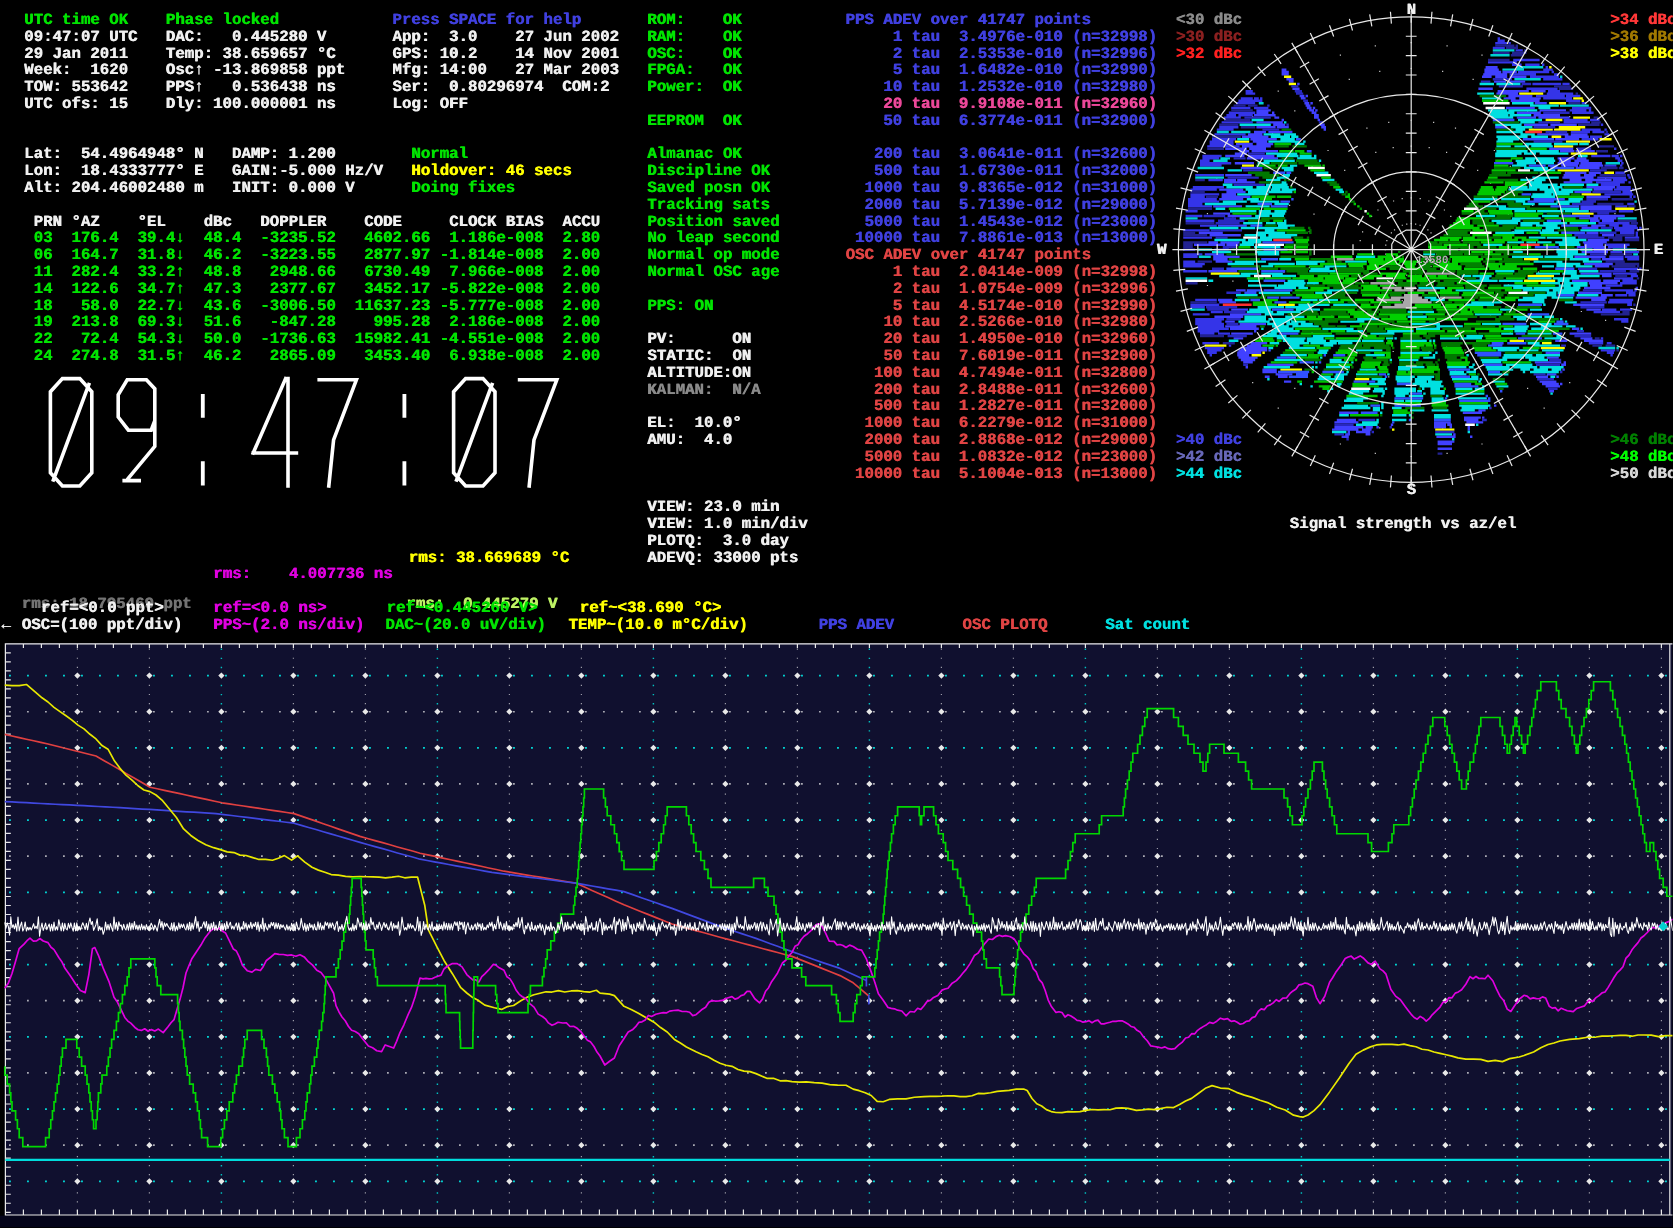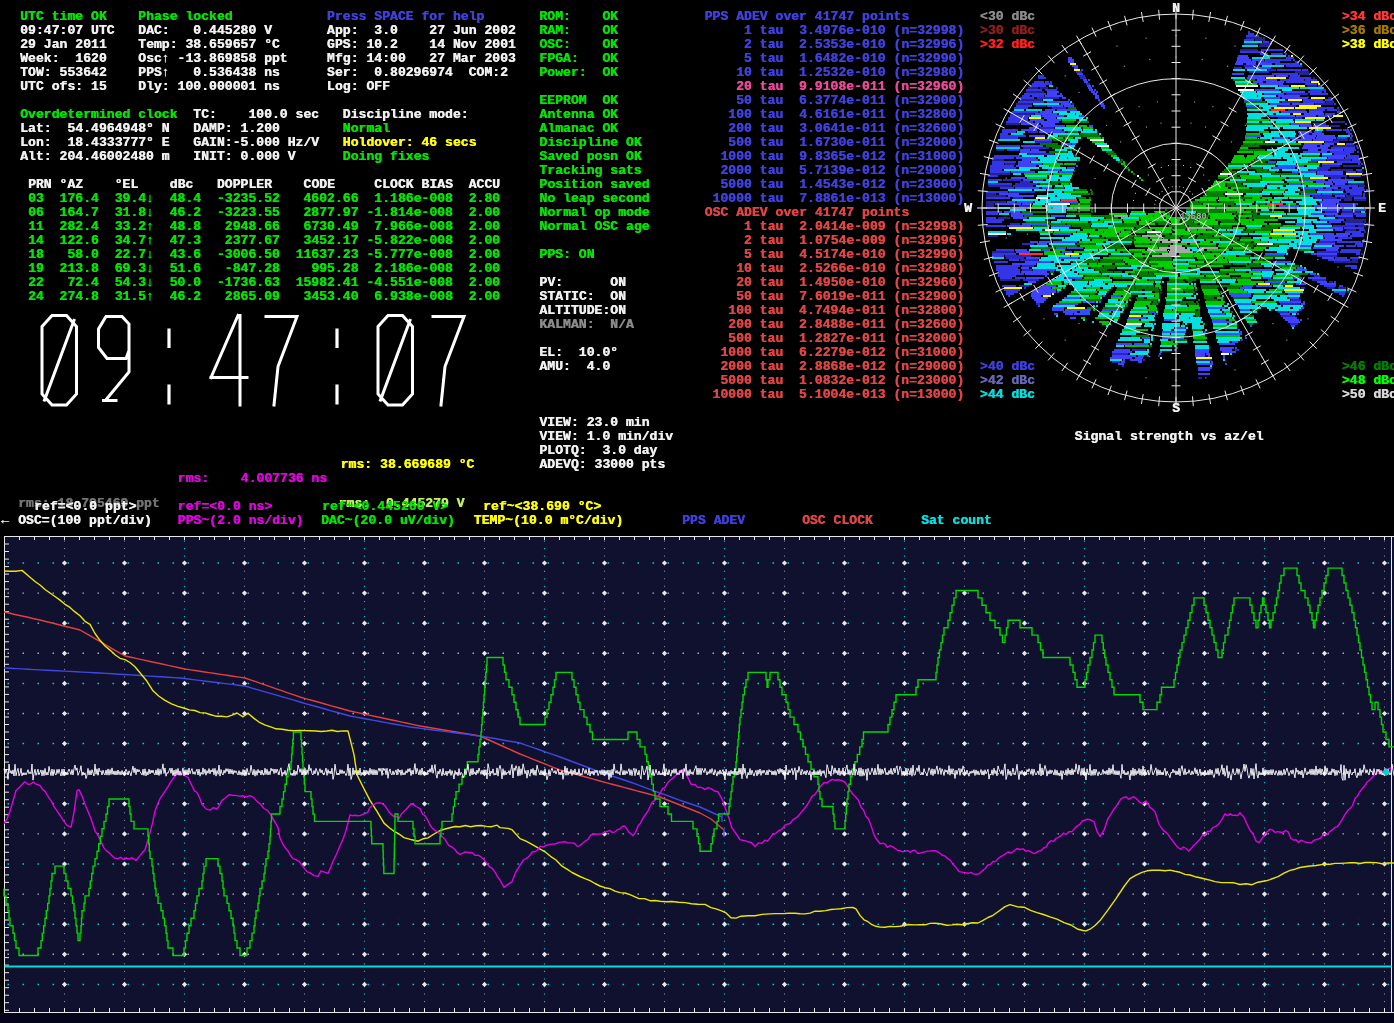--- a/index.html
+++ b/index.html
@@ -58,21 +58,20 @@
       <path d="M1171.5 191.8 L1180.5 191.8M1171.5 175.7 L1180.5 175.7M1171.5 159.5 L1180.5 159.5M1171.5 143.3 L1180.5 143.3M1171.5 127.2 L1180.5 127.2M1171.5 111.0 L1180.5 111.0M1171.5 94.8 L1180.5 94.8M1171.5 78.7 L1180.5 78.7M1171.5 62.5 L1180.5 62.5M1171.5 46.3 L1180.5 46.3M1171.5 30.2 L1180.5 30.2M1180.2 191.7 L1188.0 196.2M1188.3 177.7 L1196.1 182.2M1196.4 163.7 L1204.1 168.2M1204.4 149.7 L1212.2 154.2M1212.5 135.7 L1220.3 140.2M1220.6 121.7 L1228.4 126.2M1228.7 107.7 L1236.5 112.2M1236.8 93.7 L1244.6 98.2M1244.9 79.7 L1252.6 84.2M1252.9 65.7 L1260.7 70.2M1261.0 51.7 L1268.8 56.2M1187.8 196.0 L1192.3 203.8M1201.8 187.9 L1206.3 195.7M1215.8 179.9 L1220.3 187.6M1229.8 171.8 L1234.3 179.6M1243.8 163.7 L1248.3 171.5M1257.8 155.6 L1262.3 163.4M1271.8 147.5 L1276.3 155.3M1285.8 139.4 L1290.3 147.2M1299.8 131.4 L1304.3 139.1M1313.8 123.3 L1318.3 131.1M1327.8 115.2 L1332.3 123.0M1192.2 203.5 L1192.2 212.5M1208.3 203.5 L1208.3 212.5M1224.5 203.5 L1224.5 212.5M1240.7 203.5 L1240.7 212.5M1256.8 203.5 L1256.8 212.5M1273.0 203.5 L1273.0 212.5M1289.2 203.5 L1289.2 212.5M1305.3 203.5 L1305.3 212.5M1321.5 203.5 L1321.5 212.5M1337.7 203.5 L1337.7 212.5M1353.8 203.5 L1353.8 212.5M1192.3 212.2 L1187.8 220.0M1206.3 220.3 L1201.8 228.1M1220.3 228.4 L1215.8 236.1M1234.3 236.4 L1229.8 244.2M1248.3 244.5 L1243.8 252.3M1262.3 252.6 L1257.8 260.4M1276.3 260.7 L1271.8 268.5M1290.3 268.8 L1285.8 276.6M1304.3 276.9 L1299.8 284.6M1318.3 284.9 L1313.8 292.7M1332.3 293.0 L1327.8 300.8M1188.0 219.8 L1180.2 224.3M1196.1 233.8 L1188.3 238.3M1204.1 247.8 L1196.4 252.3M1212.2 261.8 L1204.4 266.3M1220.3 275.8 L1212.5 280.3M1228.4 289.8 L1220.6 294.3M1236.5 303.8 L1228.7 308.3M1244.6 317.8 L1236.8 322.3M1252.6 331.8 L1244.9 336.3M1260.7 345.8 L1252.9 350.3M1268.8 359.8 L1261.0 364.3M1180.5 224.2 L1171.5 224.2M1180.5 240.3 L1171.5 240.3M1180.5 256.5 L1171.5 256.5M1180.5 272.7 L1171.5 272.7M1180.5 288.8 L1171.5 288.8M1180.5 305.0 L1171.5 305.0M1180.5 321.2 L1171.5 321.2M1180.5 337.3 L1171.5 337.3M1180.5 353.5 L1171.5 353.5M1180.5 369.7 L1171.5 369.7M1180.5 385.8 L1171.5 385.8M1171.8 224.3 L1164.0 219.8M1163.7 238.3 L1155.9 233.8M1155.6 252.3 L1147.9 247.8M1147.6 266.3 L1139.8 261.8M1139.5 280.3 L1131.7 275.8M1131.4 294.3 L1123.6 289.8M1123.3 308.3 L1115.5 303.8M1115.2 322.3 L1107.4 317.8M1107.1 336.3 L1099.4 331.8M1099.1 350.3 L1091.3 345.8M1091.0 364.3 L1083.2 359.8M1164.2 220.0 L1159.7 212.2M1150.2 228.1 L1145.7 220.3M1136.2 236.1 L1131.7 228.4M1122.2 244.2 L1117.7 236.4M1108.2 252.3 L1103.7 244.5M1094.2 260.4 L1089.7 252.6M1080.2 268.5 L1075.7 260.7M1066.2 276.6 L1061.7 268.8M1052.2 284.6 L1047.7 276.9M1038.2 292.7 L1033.7 284.9M1024.2 300.8 L1019.7 293.0M1159.8 212.5 L1159.8 203.5M1143.7 212.5 L1143.7 203.5M1127.5 212.5 L1127.5 203.5M1111.3 212.5 L1111.3 203.5M1095.2 212.5 L1095.2 203.5M1079.0 212.5 L1079.0 203.5M1062.8 212.5 L1062.8 203.5M1046.7 212.5 L1046.7 203.5M1030.5 212.5 L1030.5 203.5M1014.3 212.5 L1014.3 203.5M998.2 212.5 L998.2 203.5M1159.7 203.8 L1164.2 196.0M1145.7 195.7 L1150.2 187.9M1131.7 187.6 L1136.2 179.9M1117.7 179.6 L1122.2 171.8M1103.7 171.5 L1108.2 163.7M1089.7 163.4 L1094.2 155.6M1075.7 155.3 L1080.2 147.5M1061.7 147.2 L1066.2 139.4M1047.7 139.1 L1052.2 131.4M1033.7 131.1 L1038.2 123.3M1019.7 123.0 L1024.2 115.2M1164.0 196.2 L1171.8 191.7M1155.9 182.2 L1163.7 177.7M1147.9 168.2 L1155.6 163.7M1139.8 154.2 L1147.6 149.7M1131.7 140.2 L1139.5 135.7M1123.6 126.2 L1131.4 121.7M1115.5 112.2 L1123.3 107.7M1107.4 98.2 L1115.2 93.7M1099.4 84.2 L1107.1 79.7M1091.3 70.2 L1099.1 65.7M1083.2 56.2 L1091.0 51.7M1176.0 19.0 L1176.0 9.0M1192.5 19.7 L1193.3 9.8M1208.8 21.9 L1210.6 12.0M1224.9 25.4 L1227.5 15.8M1240.6 30.4 L1244.1 21.0M1255.9 36.7 L1260.1 27.6M1270.5 44.3 L1275.5 35.7M1284.4 53.2 L1290.1 45.0M1297.5 63.2 L1303.9 55.6M1309.6 74.4 L1316.7 67.3M1320.8 86.5 L1328.4 80.1M1330.8 99.6 L1339.0 93.9M1339.7 113.5 L1348.3 108.5M1347.3 128.1 L1356.4 123.9M1353.6 143.4 L1363.0 139.9M1358.6 159.1 L1368.2 156.5M1362.1 175.2 L1372.0 173.4M1364.3 191.5 L1374.2 190.7M1365.0 208.0 L1375.0 208.0M1364.3 224.5 L1374.2 225.3M1362.1 240.8 L1372.0 242.6M1358.6 256.9 L1368.2 259.5M1353.6 272.6 L1363.0 276.1M1347.3 287.9 L1356.4 292.1M1339.7 302.5 L1348.3 307.5M1330.8 316.4 L1339.0 322.1M1320.8 329.5 L1328.4 335.9M1309.6 341.6 L1316.7 348.7M1297.5 352.8 L1303.9 360.4M1284.4 362.8 L1290.1 371.0M1270.5 371.7 L1275.5 380.3M1255.9 379.3 L1260.1 388.4M1240.6 385.6 L1244.1 395.0M1224.9 390.6 L1227.5 400.2M1208.8 394.1 L1210.6 404.0M1192.5 396.3 L1193.3 406.2M1176.0 397.0 L1176.0 407.0M1159.5 396.3 L1158.7 406.2M1143.2 394.1 L1141.4 404.0M1127.1 390.6 L1124.5 400.2M1111.4 385.6 L1107.9 395.0M1096.1 379.3 L1091.9 388.4M1081.5 371.7 L1076.5 380.3M1067.6 362.8 L1061.9 371.0M1054.5 352.8 L1048.1 360.4M1042.4 341.6 L1035.3 348.7M1031.2 329.5 L1023.6 335.9M1021.2 316.4 L1013.0 322.1M1012.3 302.5 L1003.7 307.5M1004.7 287.9 L995.6 292.1M998.4 272.6 L989.0 276.1M993.4 256.9 L983.8 259.5M989.9 240.8 L980.0 242.6M987.7 224.5 L977.8 225.3M987.0 208.0 L977.0 208.0M987.7 191.5 L977.8 190.7M989.9 175.2 L980.0 173.4M993.4 159.1 L983.8 156.5M998.4 143.4 L989.0 139.9M1004.7 128.1 L995.6 123.9M1012.3 113.5 L1003.7 108.5M1021.2 99.6 L1013.0 93.9M1031.2 86.5 L1023.6 80.1M1042.4 74.4 L1035.3 67.3M1054.5 63.2 L1048.1 55.6M1067.6 53.2 L1061.9 45.0M1081.5 44.3 L1076.5 35.7M1096.1 36.7 L1091.9 27.6M1111.4 30.4 L1107.9 21.0M1127.1 25.4 L1124.5 15.8M1143.2 21.9 L1141.4 12.0M1159.5 19.7 L1158.7 9.8" stroke="#e8e8e8" stroke-width="1" fill="none"></path>
       <text x="1180" y="219" font-family="Liberation Mono,monospace" font-size="9" fill="#b0b0b0">13580</text>
     </svg>
 <div class="r" style="top:9.60px"><i style="color:#00e400">UTC time OK</i>    <i style="color:#00e400">Phase locked</i>            <i style="color:#4040e0">Press SPACE for help</i>       <i style="color:#00e400">ROM:    OK</i>           <i style="color:#4040e0">PPS ADEV over 41747 points</i>         <i style="color:#8a8a8a">&lt;30 dBc</i>                                       <i style="color:#ff3838">&gt;34 dBc</i></div>
     <div class="r" style="top:23.60px"><i style="color:#f0f0f0">09:47:07 UTC</i>   <i style="color:#f0f0f0">DAC:</i>   <i style="color:#f0f0f0">0.445280 V</i>       <i style="color:#f0f0f0">App:  3.0    27 Jun 2002</i>   <i style="color:#00e400">RAM:    OK</i>            <i style="color:#4040e0">    1 tau  3.4976e-010 (n=32998)</i>  <i style="color:#8b2020">&gt;30 dBc</i>                                       <i style="color:#a07800">&gt;36 dBc</i></div>
     <div class="r" style="top:37.60px"><i style="color:#f0f0f0">29 Jan 2011</i>    <i style="color:#f0f0f0">Temp: 38.659657 °C</i>      <i style="color:#f0f0f0">GPS: 10.2    14 Nov 2001</i>   <i style="color:#00e400">OSC:    OK</i>            <i style="color:#4040e0">    2 tau  2.5353e-010 (n=32996)</i>  <i style="color:#ff2020">&gt;32 dBc</i>                                       <i style="color:#ffff00">&gt;38 dBc</i></div>
     <div class="r" style="top:51.60px"><i style="color:#f0f0f0">Week:  1620</i>    <i style="color:#f0f0f0">Osc↑ -13.869858 ppt</i>     <i style="color:#f0f0f0">Mfg: 14:00   27 Mar 2003</i>   <i style="color:#00e400">FPGA:   OK</i>            <i style="color:#4040e0">    5 tau  1.6482e-010 (n=32990)</i></div>
     <div class="r" style="top:65.60px"><i style="color:#f0f0f0">TOW: 553642</i>    <i style="color:#f0f0f0">PPS↑   0.536438 ns</i>      <i style="color:#f0f0f0">Ser:  0.80296974  COM:2</i>    <i style="color:#00e400">Power:  OK</i>            <i style="color:#4040e0">   10 tau  1.2532e-010 (n=32980)</i></div>
     <div class="r" style="top:79.60px"><i style="color:#f0f0f0">UTC ofs: 15</i>    <i style="color:#f0f0f0">Dly: 100.000001 ns</i>      <i style="color:#f0f0f0">Log: OFF</i>                                         <i style="color:#ec4899">   20 tau  9.9108e-011 (n=32960)</i></div>
     <div class="r" style="top:93.60px">                                                                  <i style="color:#00e400">EEPROM  OK</i>            <i style="color:#4040e0">   50 tau  6.3774e-011 (n=32900)</i></div>
-    <div class="r" style="top:107.60px"><i style="color:#00e400">Overdetermined clock</i>  <i style="color:#f0f0f0">TC:</i>    <i style="color:#f0f0f0">100.0 sec</i>   <i style="color:#f0f0f0">Discipline mode:</i>         <i style="color:#00e400">Antenna OK</i>            <i style="color:#4040e0">  100 tau  4.6161e-011 (n=32800)</i></div>
     <div class="r" style="top:121.60px"><i style="color:#f0f0f0">Lat:  54.4964948° N</i>   <i style="color:#f0f0f0">DAMP: 1.200</i>        <i style="color:#00e400">Normal</i>                   <i style="color:#00e400">Almanac OK</i>            <i style="color:#4040e0">  200 tau  3.0641e-011 (n=32600)</i></div>
     <div class="r" style="top:135.60px"><i style="color:#f0f0f0">Lon:  18.4333777° E</i>   <i style="color:#f0f0f0">GAIN:-5.000 Hz/V</i>   <i style="color:#ffff00">Holdover: 46 secs</i>        <i style="color:#00e400">Discipline OK</i>         <i style="color:#4040e0">  500 tau  1.6730e-011 (n=32000)</i></div>
     <div class="r" style="top:149.60px"><i style="color:#f0f0f0">Alt: 204.46002480 m</i>   <i style="color:#f0f0f0">INIT: 0.000 V</i>      <i style="color:#00e400">Doing fixes</i>              <i style="color:#00e400">Saved posn OK</i>         <i style="color:#4040e0"> 1000 tau  9.8365e-012 (n=31000)</i></div>
     <div class="r" style="top:163.60px">                                                                  <i style="color:#00e400">Tracking sats</i>         <i style="color:#4040e0"> 2000 tau  5.7139e-012 (n=29000)</i></div>
     <div class="r" style="top:177.60px"> <i style="color:#f0f0f0">PRN</i> <i style="color:#f0f0f0">°AZ</i>    <i style="color:#f0f0f0">°EL</i>    <i style="color:#f0f0f0">dBc</i>   <i style="color:#f0f0f0">DOPPLER</i>    <i style="color:#f0f0f0">CODE</i>     <i style="color:#f0f0f0">CLOCK BIAS</i>  <i style="color:#f0f0f0">ACCU</i>     <i style="color:#00e400">Position saved</i>        <i style="color:#4040e0"> 5000 tau  1.4543e-012 (n=23000)</i></div>
     <div class="r" style="top:191.60px"> <i style="color:#00e400">03</i>  <i style="color:#00e400">176.4</i>  <i style="color:#00e400">39.4↓</i>  <i style="color:#00e400">48.4</i>  <i style="color:#00e400">-3235.52</i>   <i style="color:#00e400">4602.66</i>  <i style="color:#00e400">1.186e-008</i>  <i style="color:#00e400">2.80</i>     <i style="color:#00e400">No leap second</i>        <i style="color:#4040e0">10000 tau  7.8861e-013 (n=13000)</i></div>
     <div class="r" style="top:205.60px"> <i style="color:#00e400">06</i>  <i style="color:#00e400">164.7</i>  <i style="color:#00e400">31.8↓</i>  <i style="color:#00e400">46.2</i>  <i style="color:#00e400">-3223.55</i>   <i style="color:#00e400">2877.97</i> <i style="color:#00e400">-1.814e-008</i>  <i style="color:#00e400">2.00</i>     <i style="color:#00e400">Normal op mode</i>       <i style="color:#e04444">OSC ADEV over 41747 points</i></div>
     <div class="r" style="top:219.60px"> <i style="color:#00e400">11</i>  <i style="color:#00e400">282.4</i>  <i style="color:#00e400">33.2↑</i>  <i style="color:#00e400">48.8</i>   <i style="color:#00e400">2948.66</i>   <i style="color:#00e400">6730.49</i>  <i style="color:#00e400">7.966e-008</i>  <i style="color:#00e400">2.00</i>     <i style="color:#00e400">Normal OSC age</i>        <i style="color:#e04444">    1 tau  2.0414e-009 (n=32998)</i></div>
     <div class="r" style="top:233.60px"> <i style="color:#00e400">14</i>  <i style="color:#00e400">122.6</i>  <i style="color:#00e400">34.7↑</i>  <i style="color:#00e400">47.3</i>   <i style="color:#00e400">2377.67</i>   <i style="color:#00e400">3452.17</i> <i style="color:#00e400">-5.822e-008</i>  <i style="color:#00e400">2.00</i>                           <i style="color:#e04444">    2 tau  1.0754e-009 (n=32996)</i></div>
     <div class="r" style="top:247.60px"> <i style="color:#00e400">18</i>   <i style="color:#00e400">58.0</i>  <i style="color:#00e400">22.7↓</i>  <i style="color:#00e400">43.6</i>  <i style="color:#00e400">-3006.50</i>  <i style="color:#00e400">11637.23</i> <i style="color:#00e400">-5.777e-008</i>  <i style="color:#00e400">2.00</i>     <i style="color:#00e400">PPS: ON</i>               <i style="color:#e04444">    5 tau  4.5174e-010 (n=32990)</i></div>
@@ -97,21 +96,21 @@
     <div class="a" style="left:34px;top:499.60px;color:#f0f0f0">ref=&lt;0.0 ppt&gt;</div>
     <div class="a" style="left:177.6px;top:499.60px;color:#e000e0">ref=&lt;0.0 ns&gt;</div>
     <div class="a" style="left:322.0px;top:499.60px;color:#00e400">ref~&lt;0.445260 V&gt;</div>
     <div class="a" style="left:483.0px;top:499.60px;color:#ffff00">ref~&lt;38.690 °C&gt;</div>
     <div class="a" style="left:1.0px;top:513.60px;color:#f0f0f0">←</div>
     <div class="a" style="left:18.0px;top:513.60px;color:#f0f0f0">OSC=(100 ppt/div)</div>
     <div class="a" style="left:177.6px;top:513.60px;color:#e000e0">PPS~(2.0 ns/div)</div>
     <div class="a" style="left:321.0px;top:513.60px;color:#00e400">DAC~(20.0 uV/div)</div>
     <div class="a" style="left:473.6px;top:513.60px;color:#ffff00">TEMP~(10.0 m°C/div)</div>
     <div class="a" style="left:682.0px;top:513.60px;color:#4040e0">PPS ADEV</div>
-    <div class="a" style="left:801.9px;top:513.60px;color:#e04444">OSC CLOCK</div>
+    <div class="a" style="left:801.9px;top:513.60px;color:#e04444">OSC PLOTQ</div>
     <div class="a" style="left:920.9px;top:513.60px;color:#00e0e0">Sat count</div>
     <div class="a" style="left:1172.0px;top:2.00px;color:#f0f0f0">N</div>
     <div class="a" style="left:1172.0px;top:401.50px;color:#f0f0f0">S</div>
     <div class="a" style="left:964.0px;top:201.50px;color:#f0f0f0">W</div>
     <div class="a" style="left:1378.0px;top:201.50px;color:#f0f0f0">E</div>
     <div class="a" style="left:1074.6px;top:429.60px;color:#f0f0f0">Signal strength vs az/el</div>
 <svg class="ov" width="500" height="420" style="left:0;top:0">
       <path d="M52.0 315.5 L66.5 315.5 L76.5 326.5 L76.5 394.0 L66.5 405.0 L52.0 405.0 L42.0 394.0 L42.0 326.5 Z M44.5 400.0 L74.0 320.5" fill="none" stroke="#ffffff" stroke-width="3.0" stroke-linecap="square" stroke-linejoin="miter"></path>
       <path d="M106.0 316.5 L122.0 316.5 L129.0 324.0 L129.0 350.5 L126.0 358.5 L107.0 358.5 L98.5 347.5 L98.5 329.0 Z M129.0 327.5 L129.0 372.0 L107.0 398.5 M103.5 400.5 L116.0 400.5" fill="none" stroke="#ffffff" stroke-width="3.0" stroke-linecap="square" stroke-linejoin="miter"></path>
       <path d="M169.0 330.0 L169.0 346.5 M169.0 386.0 L169.0 403.0" fill="none" stroke="#ffffff" stroke-width="3.2" stroke-linecap="square" stroke-linejoin="miter"></path>

